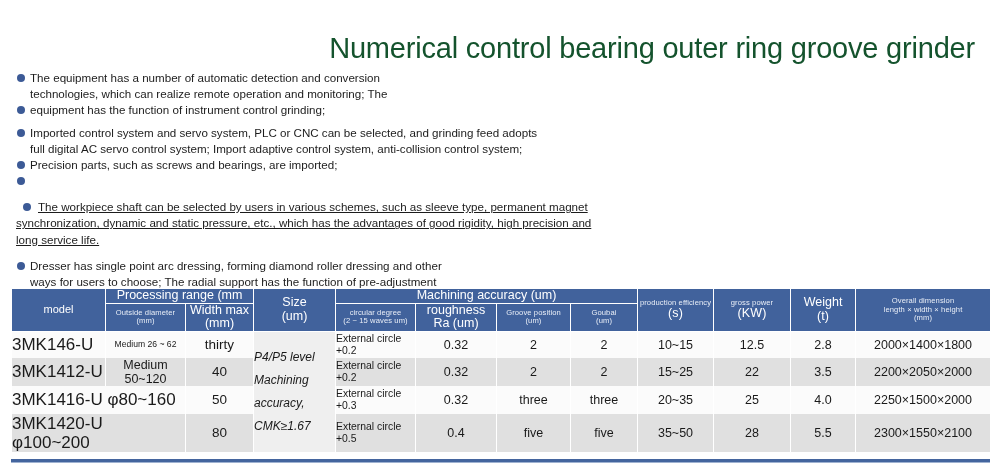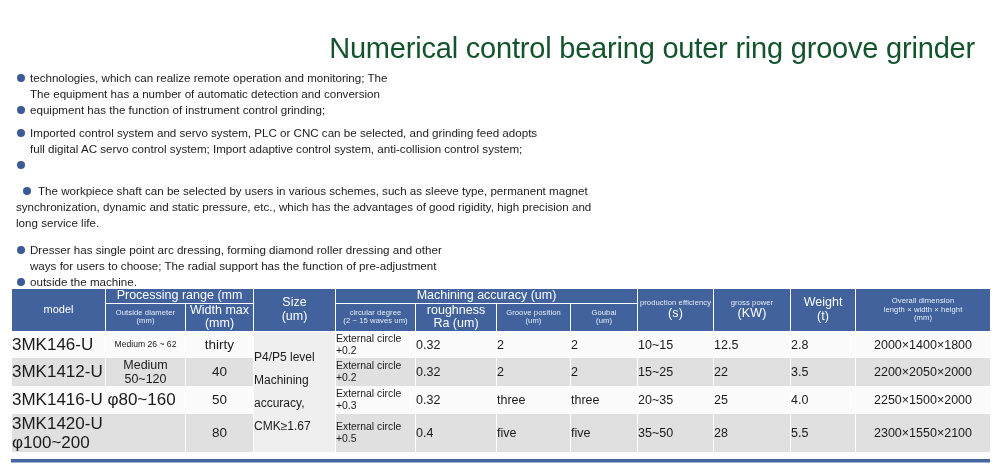--- a/index.html
+++ b/index.html
@@ -48,20 +48,21 @@
     top: 4px;
     width: 8px;
     height: 8px;
     border-radius: 50%;
     background: #3c5a96;
   }
   .bullet-row.wide { width: 600px; }
   .bullet-row.indent-para {
     padding-left: 0;
     text-indent: 22px;
+    text-decoration: underline;
   }
   .bullet-row.indent-para .dot { left: 7px; top: 4px; }
   .bullet-row.empty { height: 16px; }
 
   .gap-sm { height: 6px; }
   .gap-md { height: 10px; }
 
   
   #spec-table {
     position: absolute;
@@ -100,24 +101,24 @@
   }
   tr.r-odd  .bd { background: #fbfbfb; }
   tr.r-even .bd { background: #e0e0e0; }
 
   .c-model   { font-size: 17px; text-align: left; padding-left: 7px; }
   .c-od      { font-size: 12.5px; text-align: center; }
   .c-od.tiny { font-size: 8.6px; }
   .c-width   { font-size: 13.5px; text-align: center; }
   .c-size    { font-size: 12px; text-align: left; padding-left: 9px; background: #efefef !important; }
   .c-circ    { font-size: 10.4px; text-align: left; padding-left: 5px; }
-  .c-num     { font-size: 12.5px; text-align: left; }
+  .c-num     { font-size: 12.5px; text-align: center; }
   .c-dim     { font-size: 12.5px; text-align: center; }
 
-  .size-block { line-height: 1.9; }
+  .size-block { line-height: 1.9; font-style: italic; }
   .size-block span { display: block; }
 
   #table-bottom-rule {
     position: absolute;
     left: 11px;
     top: 459px;
     width: 979px;
     height: 3px;
     background: #44659e;
     border-bottom: 1px solid #9fb2d1;
@@ -125,37 +126,41 @@
 </style>
 </head>
 <body>
 
 <div id="page-title">Numerical control bearing outer ring groove grinder</div>
 
 <div id="bullets">
 
   <div class="bullet-row">
     <span class="dot"></span>
+    <div>The equipment has a number of automatic detection and conversion</div>
     <div>technologies, which can realize remote operation and monitoring; The</div>
-    <div>The equipment has a number of automatic detection and conversion</div>
   </div>
 
   <div class="bullet-row">
     <span class="dot"></span>
     <div>equipment has the function of instrument control grinding;</div>
   </div>
 
   <div class="gap-sm"></div>
 
   <div class="bullet-row wide">
     <span class="dot"></span>
     <div style="width:620px;white-space:nowrap">Imported control system and servo system, PLC or CNC can be selected, and grinding feed adopts</div>
     <div style="width:620px;white-space:nowrap">full digital AC servo control system; Import adaptive control system, anti-collision control system;</div>
   </div>
 
+  <div class="bullet-row">
+    <span class="dot"></span>
+    <div>Precision parts, such as screws and bearings, are imported;</div>
+  </div>
 
   <div class="bullet-row empty">
     <span class="dot"></span>
     <div></div>
   </div>
 
   <div class="gap-md"></div>
 
   <div class="bullet-row wide indent-para" style="width:592px">
     <span class="dot"></span>

